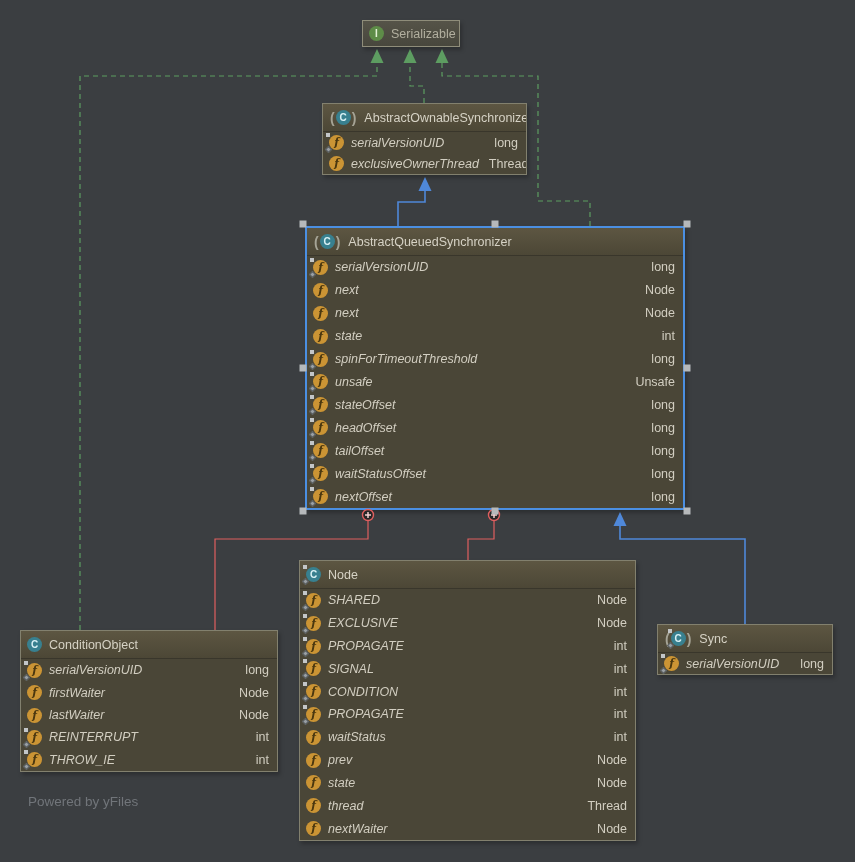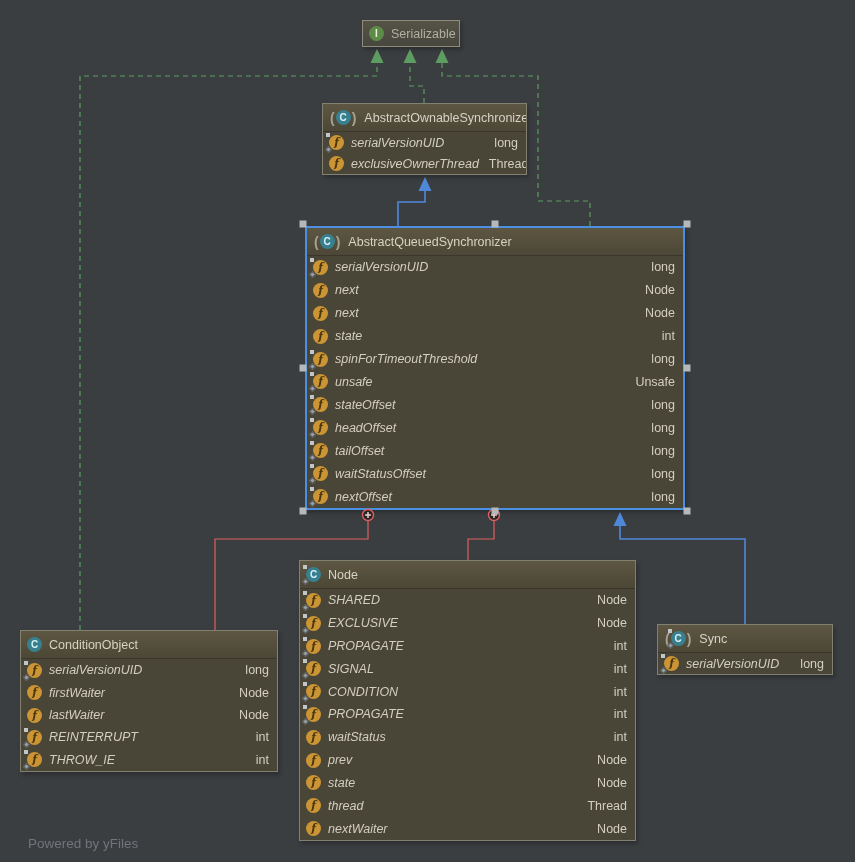--- a/index.html
+++ b/index.html
@@ -29,21 +29,21 @@
   .i-circ{background:#5e8c48;color:#e2f2d5;}
   .f-icon{position:relative;flex:0 0 15px;width:15px;height:15px;border-radius:50%;background:#cb9434;
           color:#4a370f;display:inline-flex;align-items:center;justify-content:center;
           font-size:11px;font-weight:bold;font-style:italic;font-family:"DejaVu Serif",serif;}
   .deco-sq{position:absolute;left:-3px;top:-2px;width:4px;height:4px;background:#c3c6c8;}
   .deco-dia{position:absolute;left:-3px;bottom:-2px;width:5px;height:5px;background:#9aa0a4;
             transform:rotate(45deg);border:1px solid #54585a;box-sizing:border-box;}
   
   #edges-svg{position:absolute;left:0;top:0;pointer-events:none;}
   
-  #watermark{position:absolute;left:28px;top:836px;color:#71757a;font-size:13.5px;}
+  #watermark{position:absolute;left:28px;top:794px;color:#71757a;font-size:13.5px;}
 </style>
 </head>
 <body>
 
 <div id="stage">
   <div id="boxes">
       <div class="class-box muted empty" style="left: 362px; top: 20px; width: 98px; height: 27px;">
         <div class="hdr">
           <span class="hdr-icon">
             <span class="circ i-circ">I</span>

